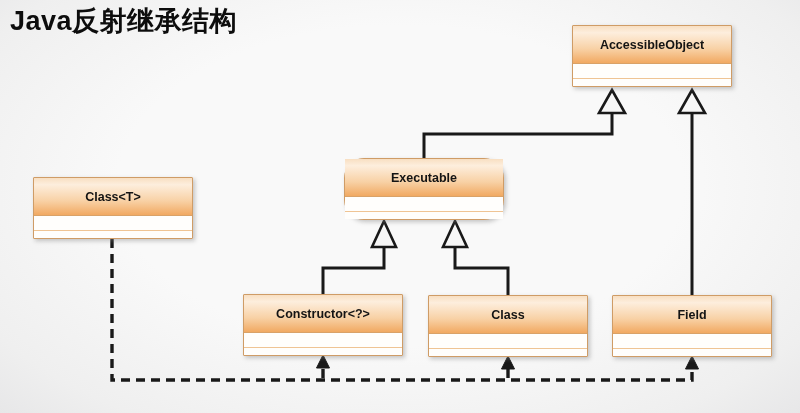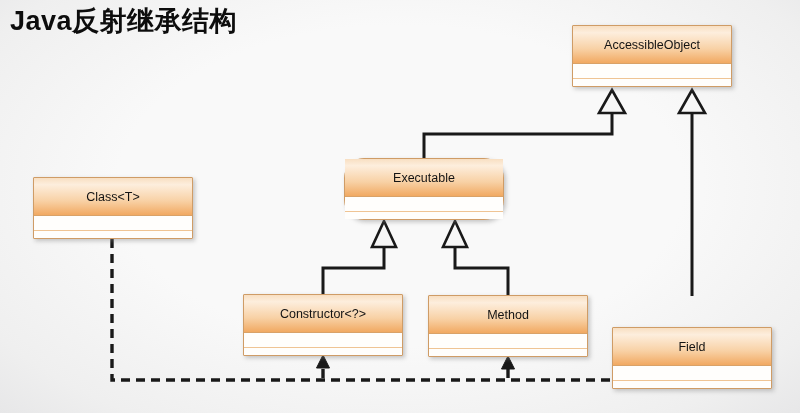--- a/index.html
+++ b/index.html
@@ -77,42 +77,42 @@
     z-index: 2;
     display: flex;
     flex-direction: column;
   }
   .uml-header {
     height: 37px;
     display: flex;
     align-items: center;
     justify-content: center;
     font-size: 12.5px;
-    font-weight: 400;
+    font-weight: 700;
     color: #141414;
     background: linear-gradient(180deg, #f8dfc2 0%, #fdeedd 18%, #f8d1a5 62%, #f1a962 100%);
     border-bottom: 1px solid #d9a268;
   }
   .uml-attrs {
     height: 14px;
     background: #fffefc;
     border-bottom: 1px solid #efc494;
   }
   .uml-methods {
     flex: 1;
     background: #fffefc;
   }
 
   
   .pos-accessible-object { left: 572px; top: 25px;  }
   .pos-executable        { left: 344px; top: 158px; border-radius: 20px; }
   .pos-class-t           { left: 33px;  top: 177px; }
   .pos-constructor       { left: 243px; top: 294px; }
   .pos-method            { left: 428px; top: 295px; }
-  .pos-field             { left: 612px; top: 295px; margin-top: 32px; }
+  .pos-field             { left: 612px; top: 295px; }
 </style>
 </head>
 <body>
 
 <div class="canvas">
 
   <div class="diagram-title">Java反射继承结构</div>
 
 
   <svg class="connector-layer" viewBox="0 0 800 413" xmlns="http://www.w3.org/2000/svg">
@@ -165,21 +165,21 @@
     <div class="uml-methods"></div>
   </div>
 
   <div class="uml-box pos-constructor">
     <div class="uml-header">Constructor&lt;?&gt;</div>
     <div class="uml-attrs"></div>
     <div class="uml-methods"></div>
   </div>
 
   <div class="uml-box pos-method">
-    <div class="uml-header">Method</div>
+    <div class="uml-header">Class</div>
     <div class="uml-attrs"></div>
     <div class="uml-methods"></div>
   </div>
 
   <div class="uml-box pos-field">
     <div class="uml-header">Field</div>
     <div class="uml-attrs"></div>
     <div class="uml-methods"></div>
   </div>
 

